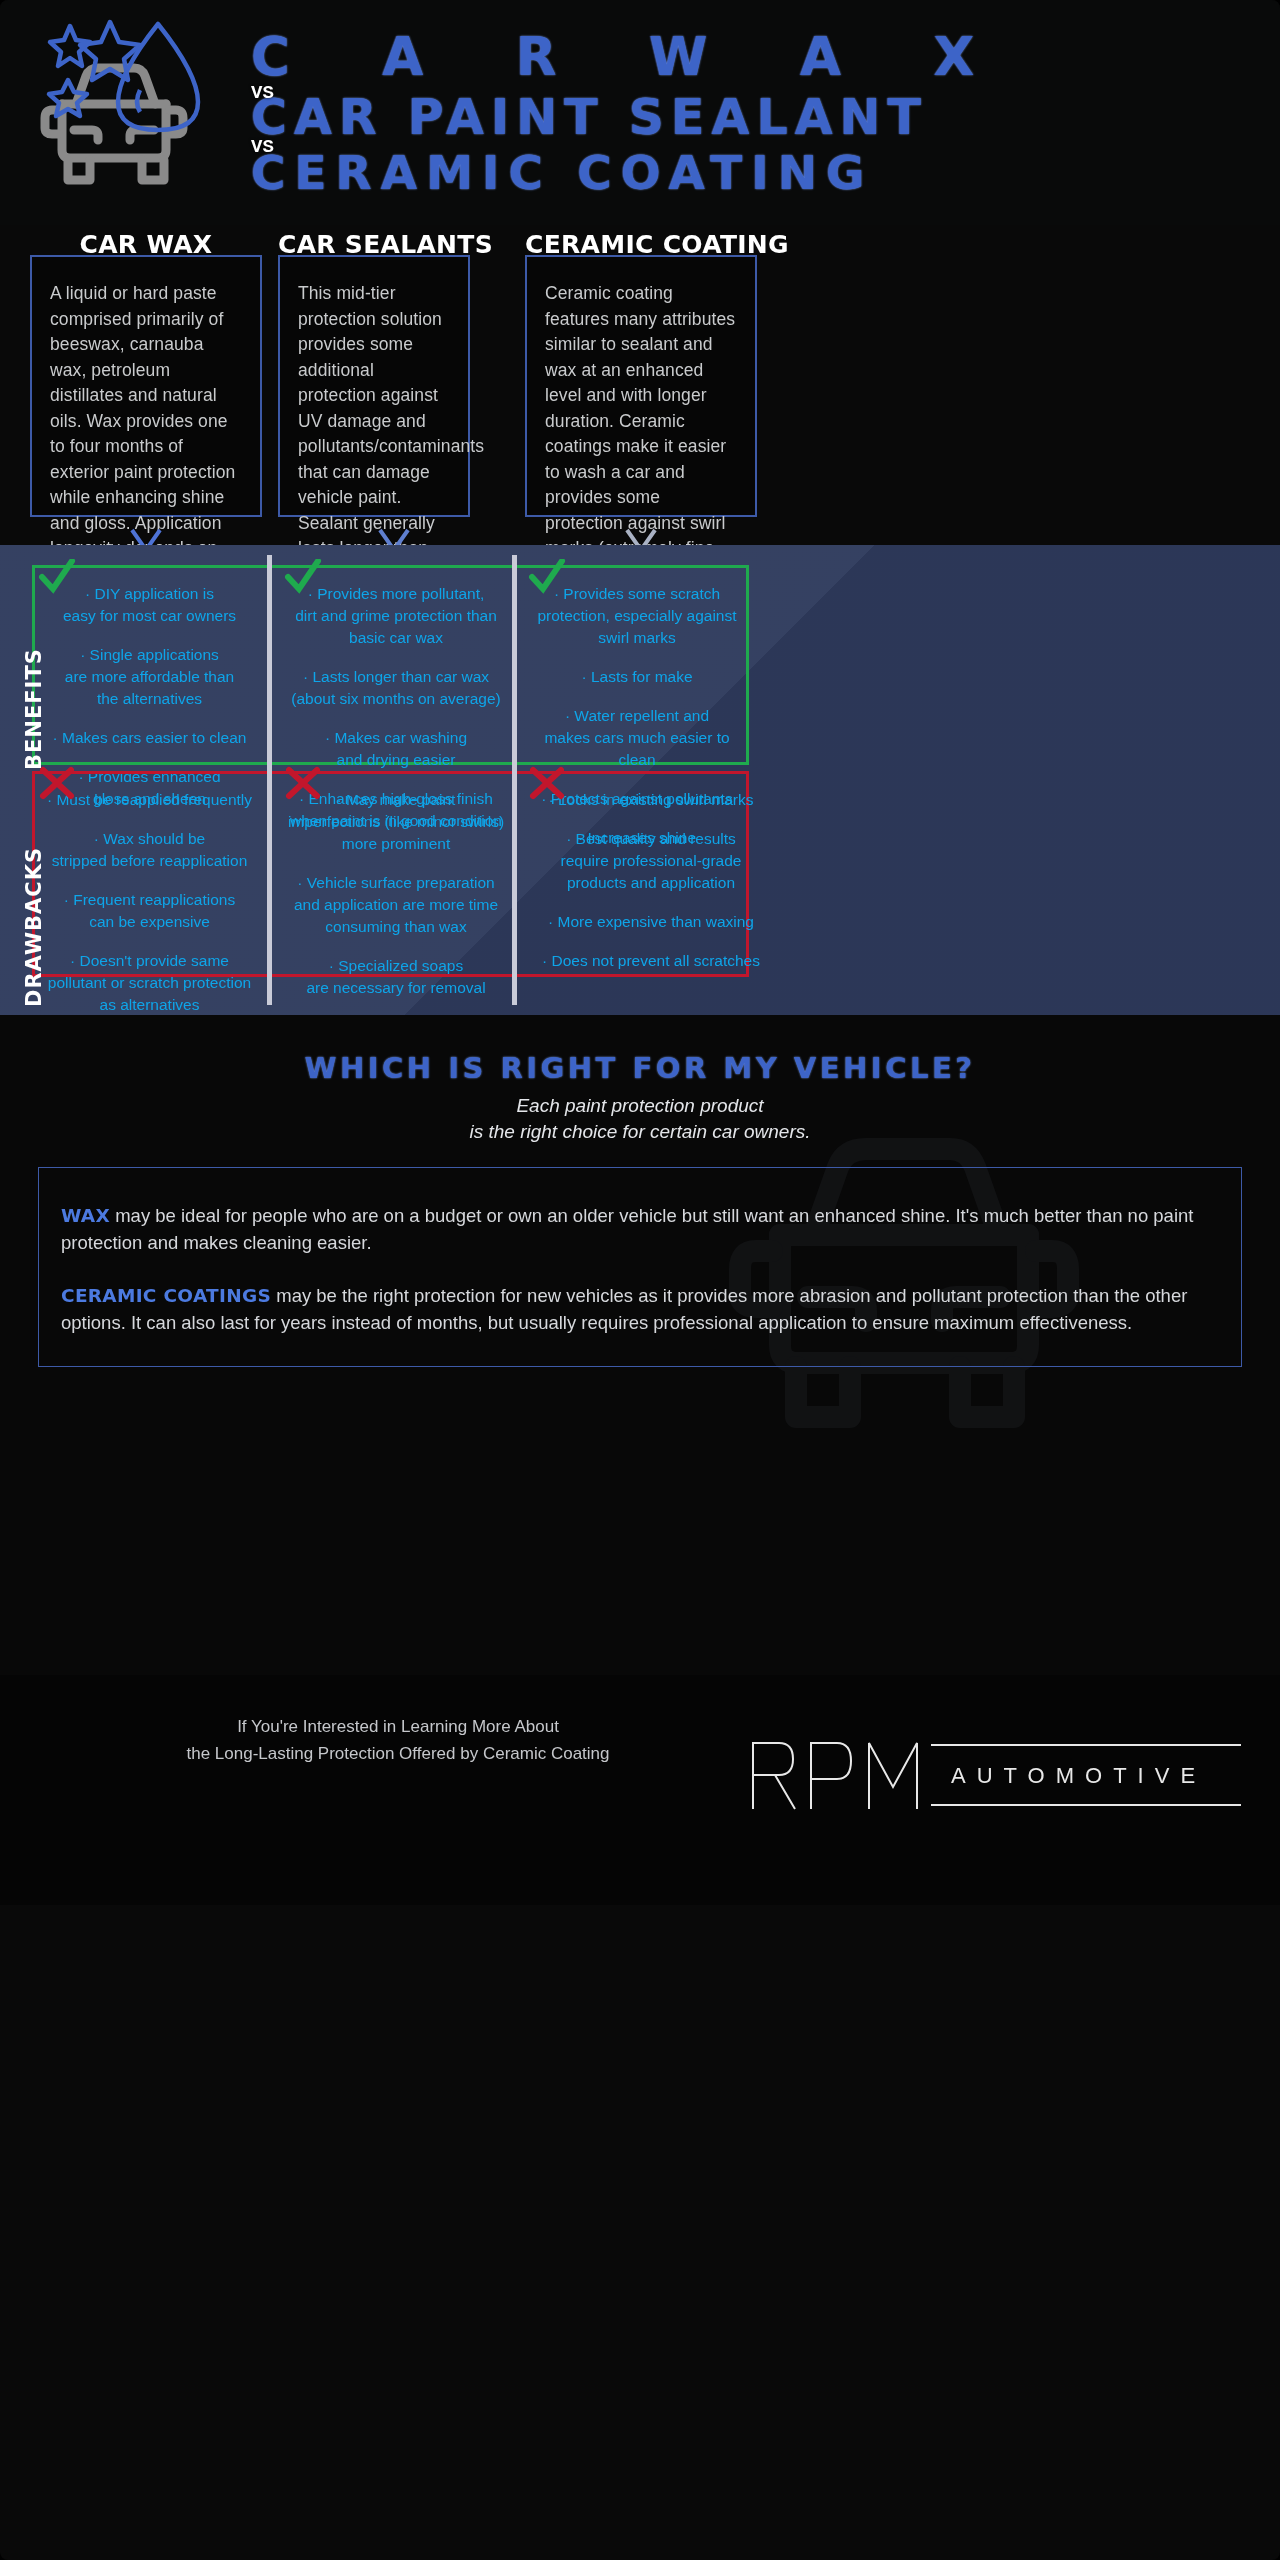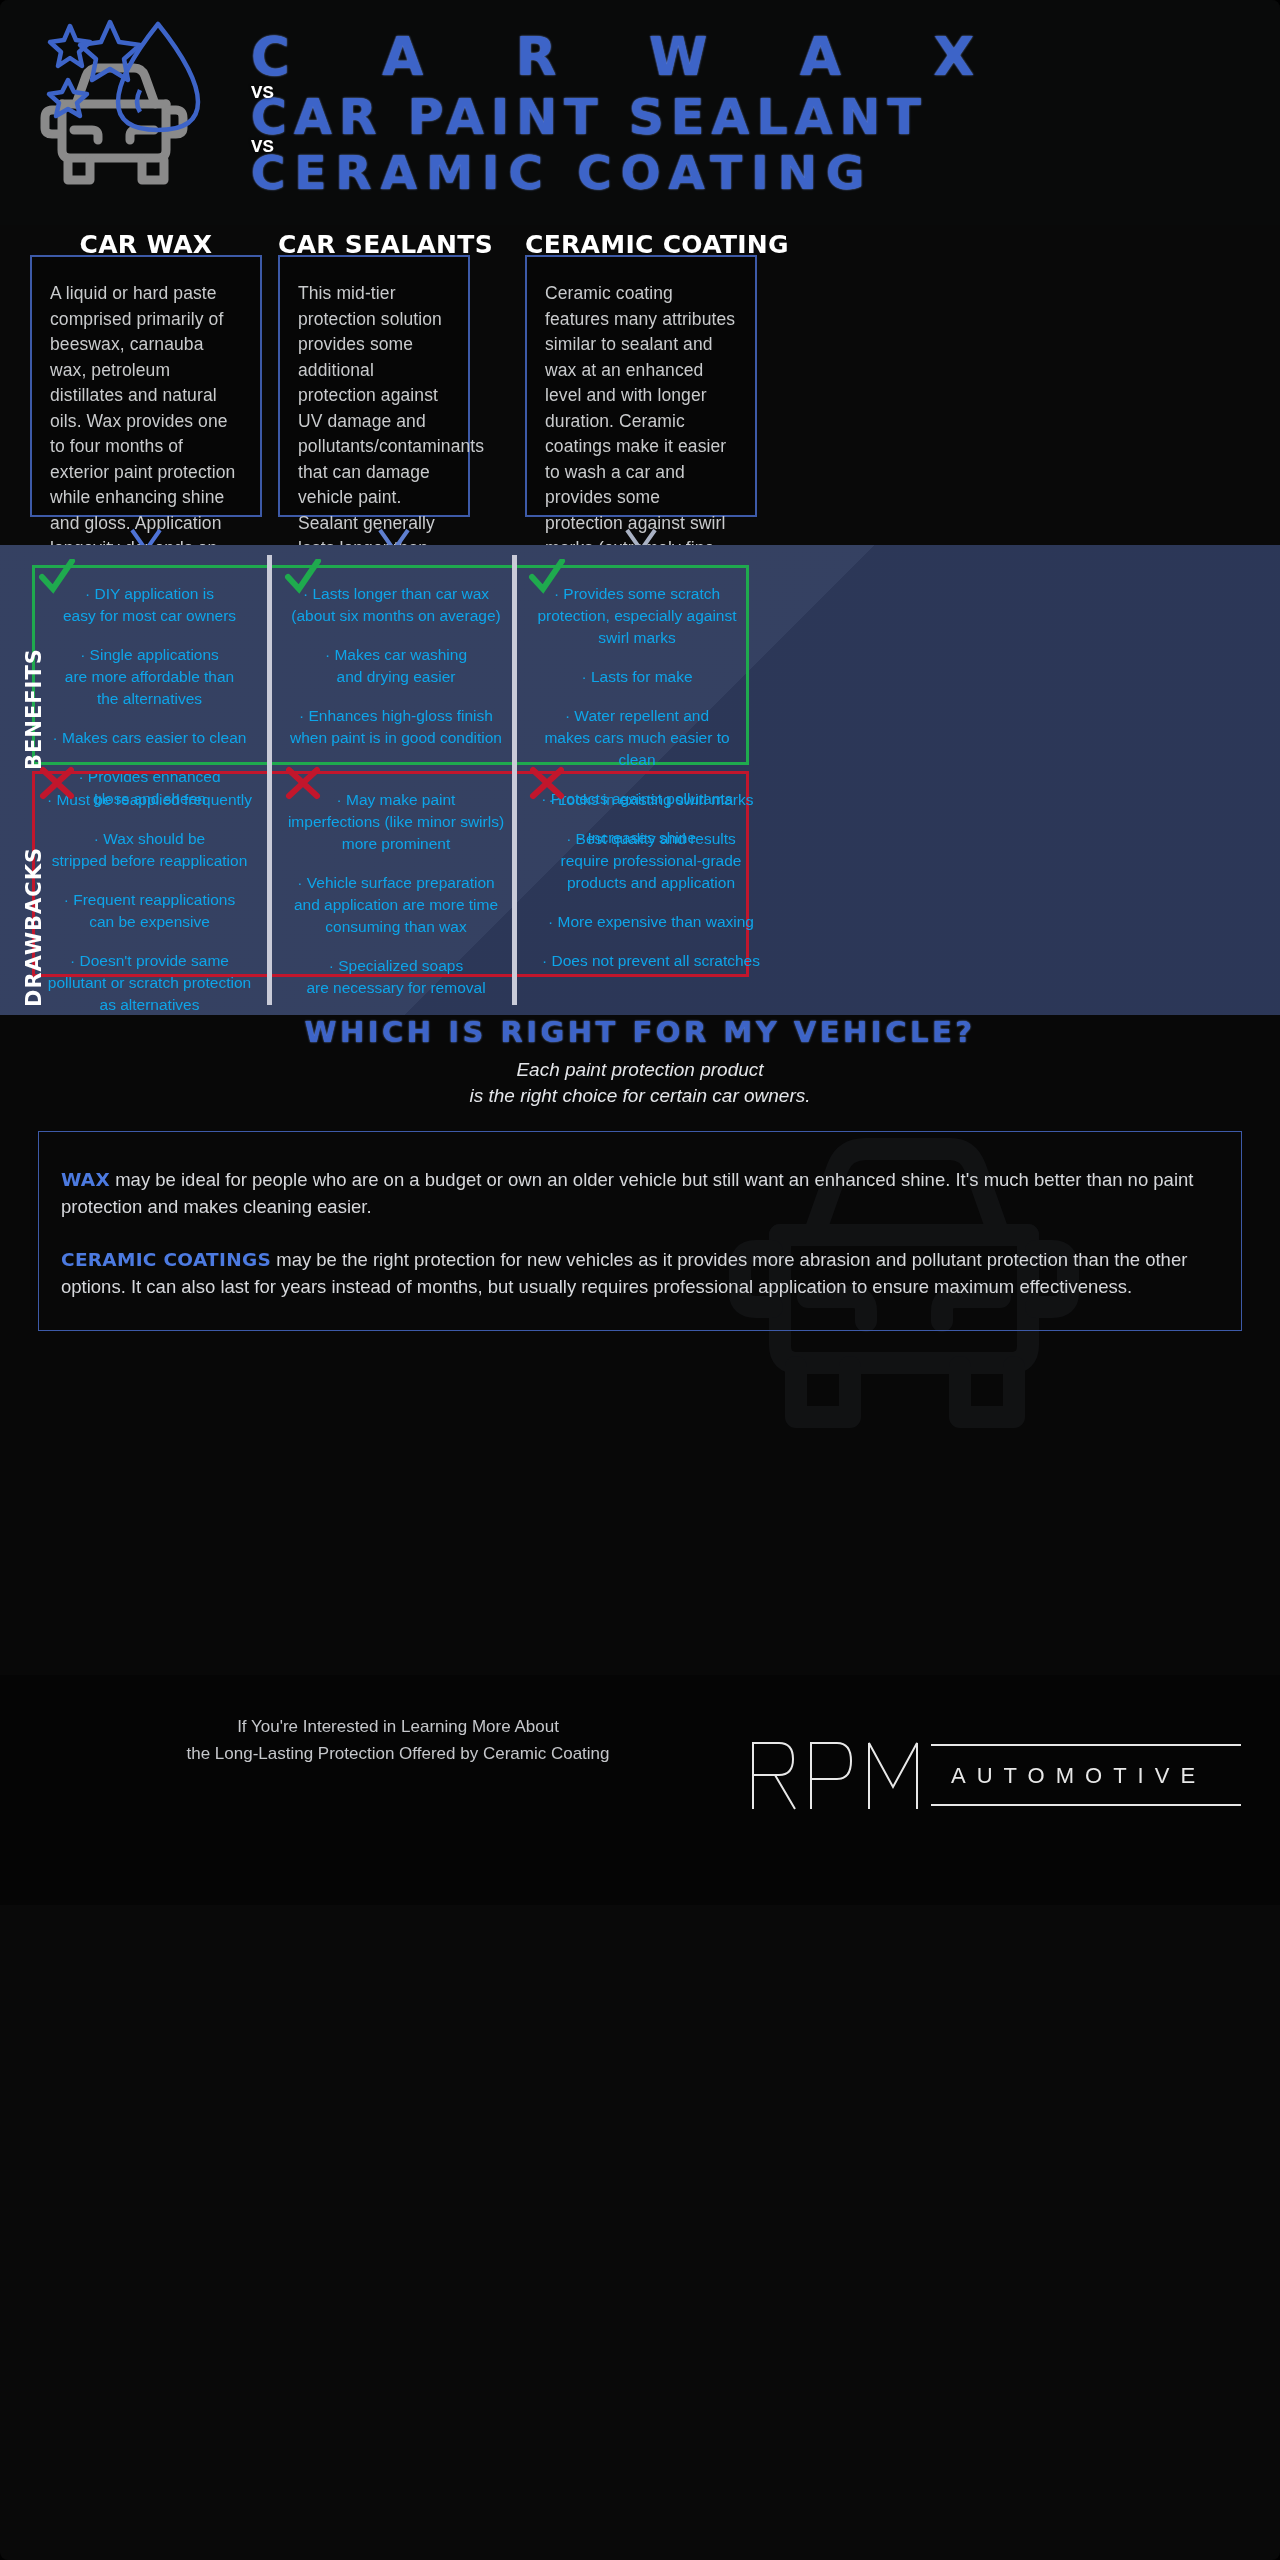--- a/index.html
+++ b/index.html
@@ -187,20 +187,21 @@
     position: absolute;
     right: 100px;
     top: 30px;
     width: 470px;
     height: 430px;
     opacity: 0.5;
   }
   .q-title {
     position: relative;
     text-align: center;
+    padding-top: 36px;
     color: #3d64c8;
     font-family: "DejaVu Sans", sans-serif;
     font-weight: 700;
     font-size: 29px;
     letter-spacing: 3.5px;
     text-shadow: 0 0 2px #7da0ef;
   }
   .q-sub {
     position: relative;
     text-align: center;
@@ -348,20 +349,21 @@
     </svg>
 
     <div class="cell" style="left:42px; top:38px; width:215px;">
       <p>· DIY application is<br>easy for most car owners</p>
       <p>· Single applications<br>are more affordable than<br>the alternatives</p>
       <p>· Makes cars easier to clean</p>
       <p>· Provides enhanced<br>gloss and sheen</p>
     </div>
 
     <div class="cell" style="left:280px; top:38px; width:232px;">
+      <p>· Provides more pollutant,<br>dirt and grime protection than<br>basic car wax</p>
       <p>· Lasts longer than car wax<br>(about six months on average)</p>
       <p>· Makes car washing<br>and drying easier</p>
       <p>· Enhances high-gloss finish<br>when paint is in good condition</p>
     </div>
 
     <div class="cell" style="left:524px; top:38px; width:226px;">
       <p>· Provides some scratch<br>protection, especially against<br>swirl marks</p>
       <p>· Lasts for make</p>
       <p>· Water repellent and<br>makes cars much easier to clean</p>
       <p>· Protects against pollutants</p>

